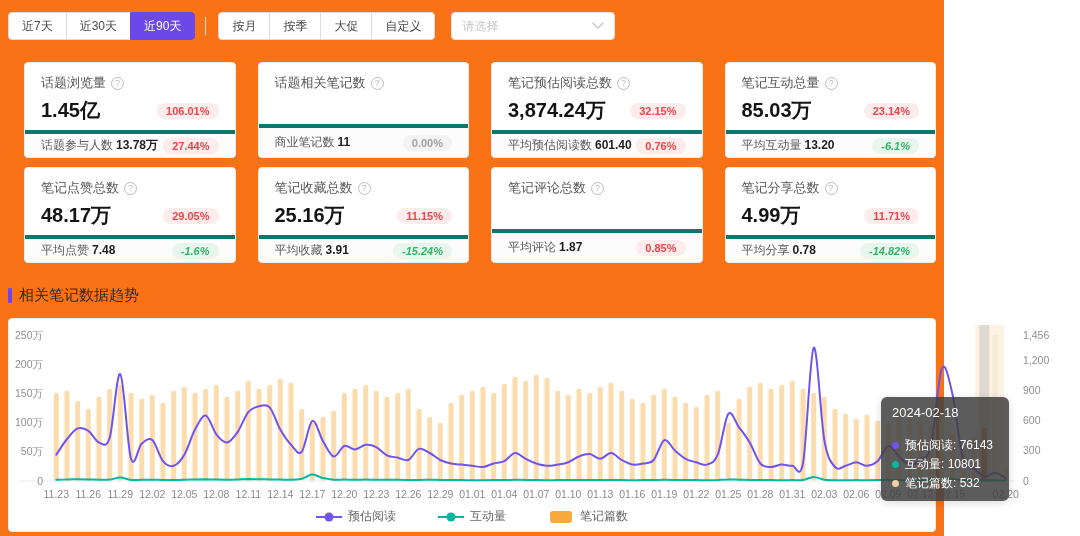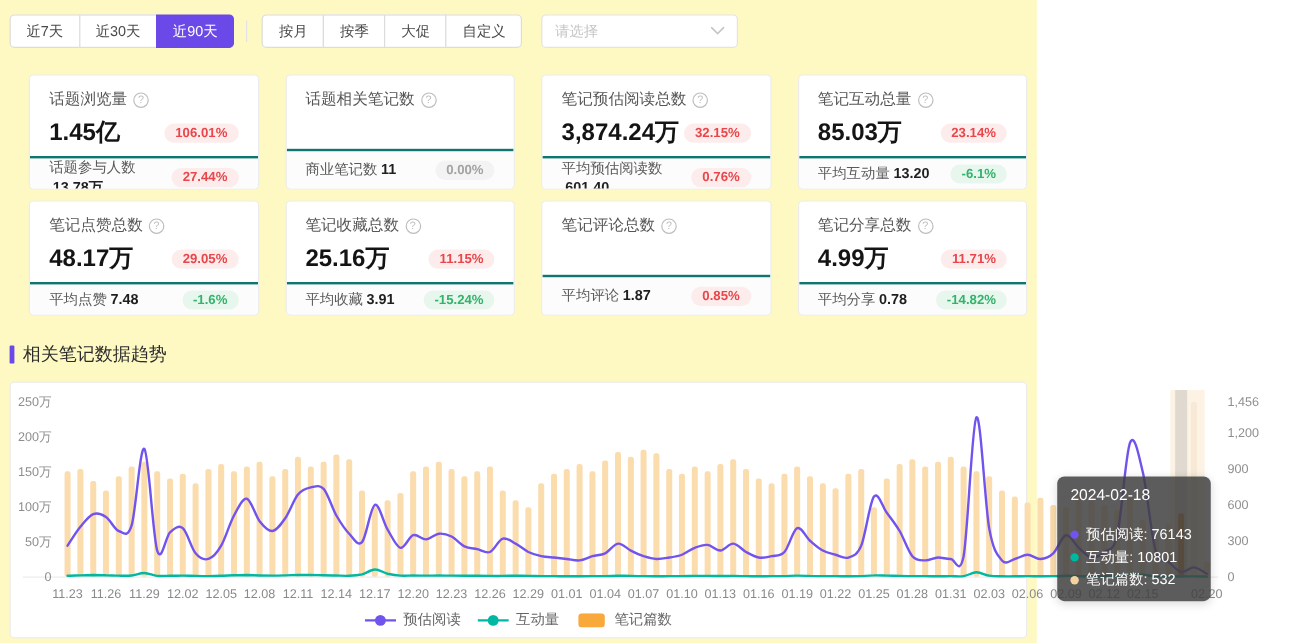--- a/index.html
+++ b/index.html
@@ -1,18 +1,18 @@
 <!DOCTYPE html>
 <html><head>
 <meta charset="utf-8">
 <style>
   * { margin:0; padding:0; box-sizing:border-box; }
   html,body { background:#fff; }
   body { width:1080px; height:536px; overflow:hidden; font-family:"Liberation Sans","DejaVu Sans",sans-serif; }
-  .page { position:relative; width:864px; height:536px; background:#fef9c3;padding-left:20px; }
+  .page { position:relative; width:944px; height:536px; background:#f97316;padding-left:20px; }
 
   
   .toolbar { position:absolute; top:12px; left:8px; right:8px; height:28px; display:flex; align-items:center; }
   .btn-group { display:flex; }
   .gbtn { height:28px; padding:0 13px; background:#fff; border:1px solid #dcdcdc; color:#4a4a4a;
           font-size:12px; font-family:inherit; margin-left:-1px; cursor:pointer; position:relative; }
   .btn-group .gbtn:first-child { margin-left:0; border-radius:4px 0 0 4px; }
   .btn-group .gbtn:last-child { border-radius:0 4px 4px 0; }
   .gbtn.active { background:#6b49e8; border-color:#6b49e8; color:#fff; border-radius:4px; z-index:2; }
   .v-divider { width:1px; height:18px; background:#e3e3e3; margin:0 12px 0 10px; }
@@ -26,38 +26,38 @@
            grid-template-columns:repeat(4,1fr); column-gap:22px; row-gap:9px;margin-left:16px; }
   .card { height:96px; border:1px solid #ececec; border-radius:4px; background:#fff; display:flex; flex-direction:column; overflow:hidden; }
   .card-top { flex:1; padding:11px 16px 6px; }
   .card-title { font-size:13px; color:#565656; display:flex; align-items:center; gap:5px; }
   .help { width:13px; height:13px; border:1px solid #bdbdbd; border-radius:50%; color:#bdbdbd;
           font-size:9px; line-height:11px; text-align:center; display:inline-block; }
   .card-valrow { display:flex; justify-content:space-between; align-items:center; margin-top:5px; }
   .val { font-size:20px; font-weight:bold; color:#141414; }
   .badge { font-size:11px; font-weight:bold; padding:2px 9px; border-radius:10px; white-space:nowrap; }
   .badge.red   { color:#e8464a; background:#fdecec; }
-  .badge.green { color:#34b36a; background:#e7f7ee; }
+  .badge.green { color:#34b36a; background:#e7f7ee;font-style:italic; }
   .badge.gray  { color:#a2a2a2; background:#f3f3f3; }
-  .card-foot { border-top:2px solid #0f766e; background:#fcfcfc; height:33px; padding:0 16px;
+  .card-foot { border-top:4px solid #0f766e; background:#fcfcfc; height:33px; padding:0 16px;
                display:flex; align-items:center; justify-content:space-between; font-size:12px; color:#5a5a5a; }
   .fv { color:#1f1f1f; margin-left:3px; font-weight:bold; }
 
   
   .section-title { position:absolute; top:286px; left:8px; display:flex; align-items:center; gap:7px; }
   .section-bar { width:4px; height:15px; background:#6b49e8; border-radius:1px; }
   .section-text { font-size:15px; font-weight:normal; color:#2b2b2b; }
 
   
   .chart-card { position:absolute; top:318px; left:8px; right:8px; height:214px;
                 border:1px solid #ececec; border-radius:4px; background:#fff; }
   #chart { position:absolute; top:2px; left:0; }
   #chart text { font-family:"Liberation Sans","DejaVu Sans",sans-serif; }
   .legend { position:absolute; left:0; right:0; bottom:6px; display:flex; justify-content:center;
-            align-items:flex-start; gap:14px; font-size:12px; color:#666; }
+            align-items:flex-start; gap:42px; font-size:12px; color:#666; }
   .leg-item { display:flex; align-items:center; gap:6px; cursor:pointer; }
   .tooltip { position:absolute; left:872px; top:78px; width:128px; background:rgba(64,64,64,0.85);
              border-radius:6px; padding:8px 11px; color:#fff; z-index:5; box-shadow:0 2px 8px rgba(0,0,0,0.15); }
   .tt-title { font-size:13px; margin-bottom:16px; }
   .tt-row { display:flex; align-items:center; gap:6px; font-size:12px; line-height:19px; }
   .tt-dot { width:7px; height:7px; border-radius:50%; flex:none; }
 </style>
 </head>
 <body>
 

